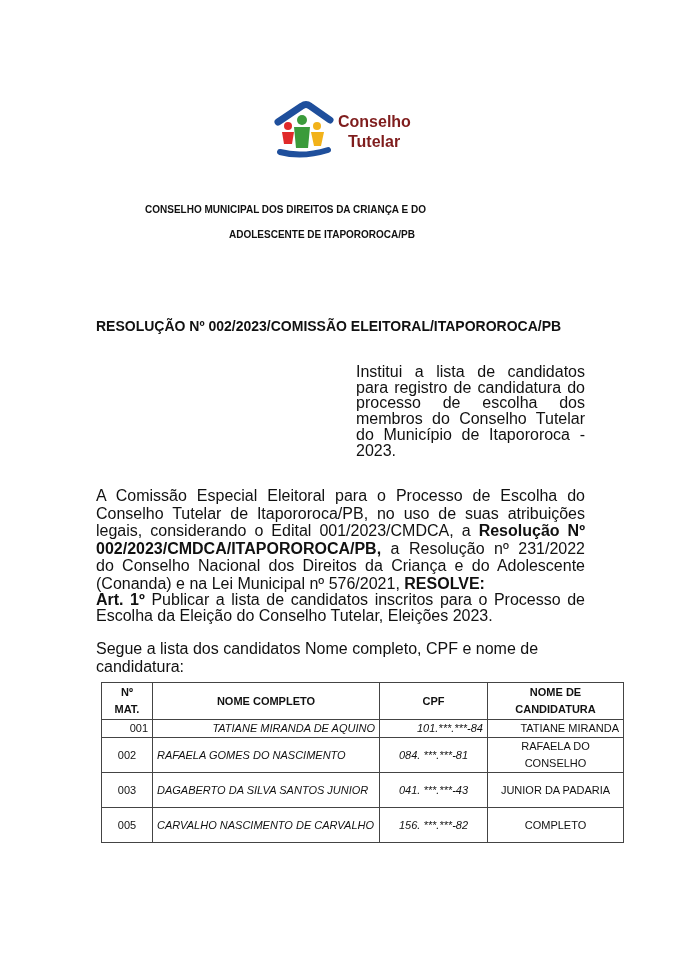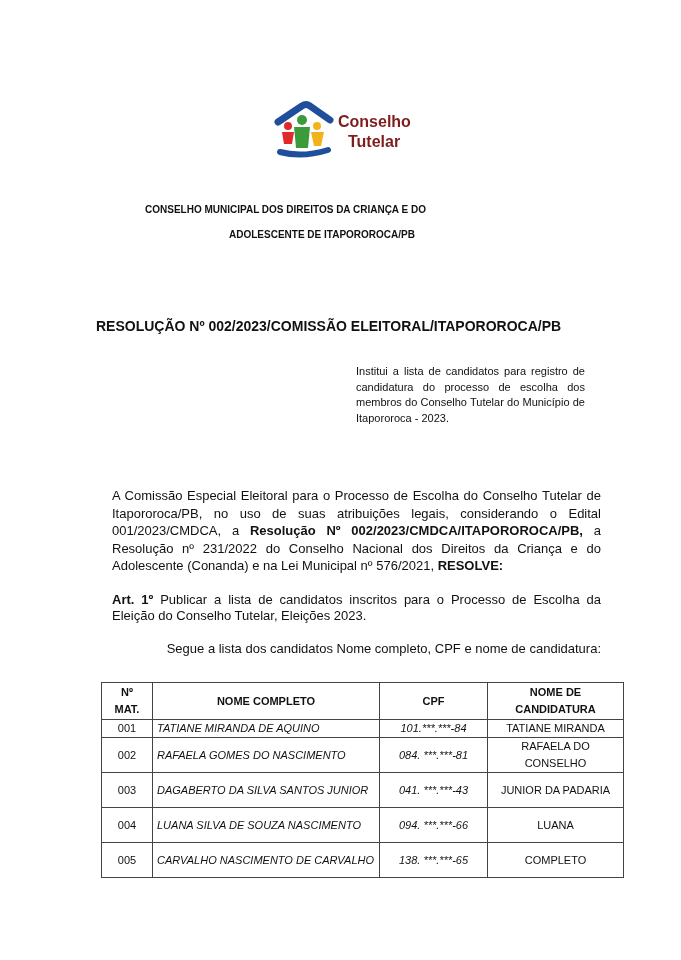--- a/index.html
+++ b/index.html
@@ -7,36 +7,36 @@
            font-family: "Liberation Sans", sans-serif; color: #111; }
     .logo { position: absolute; left: 272px; top: 100px; width: 170px; height: 60px; }
     .logo-text { position: absolute; left: 66px; top: 12px; color: #7f1d1d; font-weight: bold;
                  font-size: 16px; line-height: 20px; }
     .logo-text span { display: block; }
     .logo-text .l2 { padding-left: 10px; }
     .title { position: absolute; left: 0; width: 681px; font-weight: bold; font-size: 10px; }
     .t1 { top: 204px; left: 145px; width: auto; }
     .t2 { top: 229px; left: 229px; width: auto; }
     .res { position: absolute; left: 96px; top: 318px; font-weight: bold; font-size: 14px; }
-    .ementa { position: absolute; left: 356px; top: 364px; width: 229px; font-size: 11px;
+    .ementa { position: absolute; left: 356px; top: 364px; width: 229px; font-size: 16px;
               line-height: 15.7px; text-align: justify; }
-    .para { position: absolute; left: 112px; width: 489px; font-size: 13px; line-height: 17.5px;
+    .para { position: absolute; left: 96px; width: 489px; font-size: 16px; line-height: 17.5px;
             text-align: justify; }
     .p1 { top: 487px; }
     .p2 { top: 592px; line-height: 16px; }
-    .p3 { top: 640px; text-align: right; }
+    .p3 { top: 640px; text-align: left; }
     table { position: absolute; left: 101px; top: 682px; border-collapse: collapse;
             font-size: 11px; width: 523px; }
     th, td { border: 1.5px solid #444; padding: 0 4px; line-height: 17px; }
     th { font-weight: bold; text-align: center; height: 36px; }
     td.mat { text-align: center; width: 42px; }
     td.nome { font-style: italic; text-align: left; width: 218px; }
     td.cpf { font-style: italic; text-align: center; width: 99px; }
     td.cand { text-align: center; }
-    tr.one td { height: 17px; }
+    tr.one td { height: 17px; text-align: right; }
     tr.two td { height: 34px; }
   </style>
 </head>
 <body>
 
 <div class="logo">
   <svg width="70" height="60" viewBox="0 0 70 60" style="position:absolute;left:0;top:0;">
     <path d="M6 22 L30 6 Q34 3 38 6 L58 20" stroke="#1f4f9c" stroke-width="7" fill="none" stroke-linecap="round"></path>
     <path d="M8 52 Q30 58 56 50" stroke="#1f4f9c" stroke-width="6" fill="none" stroke-linecap="round"></path>
     <circle cx="16" cy="26" r="4" fill="#e02a2a"></circle>
@@ -87,25 +87,19 @@
       <td class="cpf">084. ***.***-81</td>
       <td class="cand">RAFAELA DO CONSELHO</td>
     </tr>
     <tr class="two">
       <td class="mat">003</td>
       <td class="nome">DAGABERTO DA SILVA SANTOS JUNIOR</td>
       <td class="cpf">041. ***.***-43</td>
       <td class="cand">JUNIOR DA PADARIA</td>
     </tr>
     <tr class="two">
-      <td class="mat">004</td>
-      <td class="nome">LUANA SILVA DE SOUZA NASCIMENTO</td>
-      <td class="cpf">094. ***.***-66</td>
-      <td class="cand">LUANA</td>
-    </tr>
-    <tr class="two">
       <td class="mat">005</td>
       <td class="nome">CARVALHO NASCIMENTO DE CARVALHO</td>
-      <td class="cpf">138. ***.***-65</td>
+      <td class="cpf">156. ***.***-82</td>
       <td class="cand">COMPLETO</td>
     </tr>
   </tbody>
 </table>
 
 </body></html>

